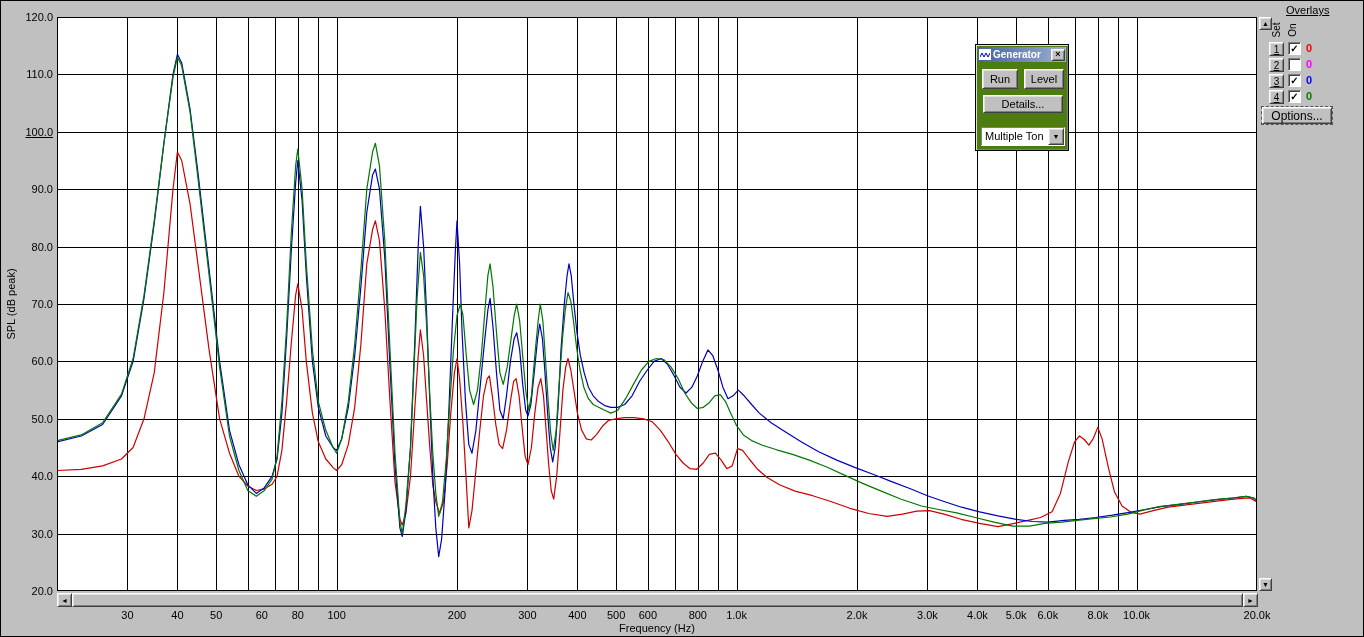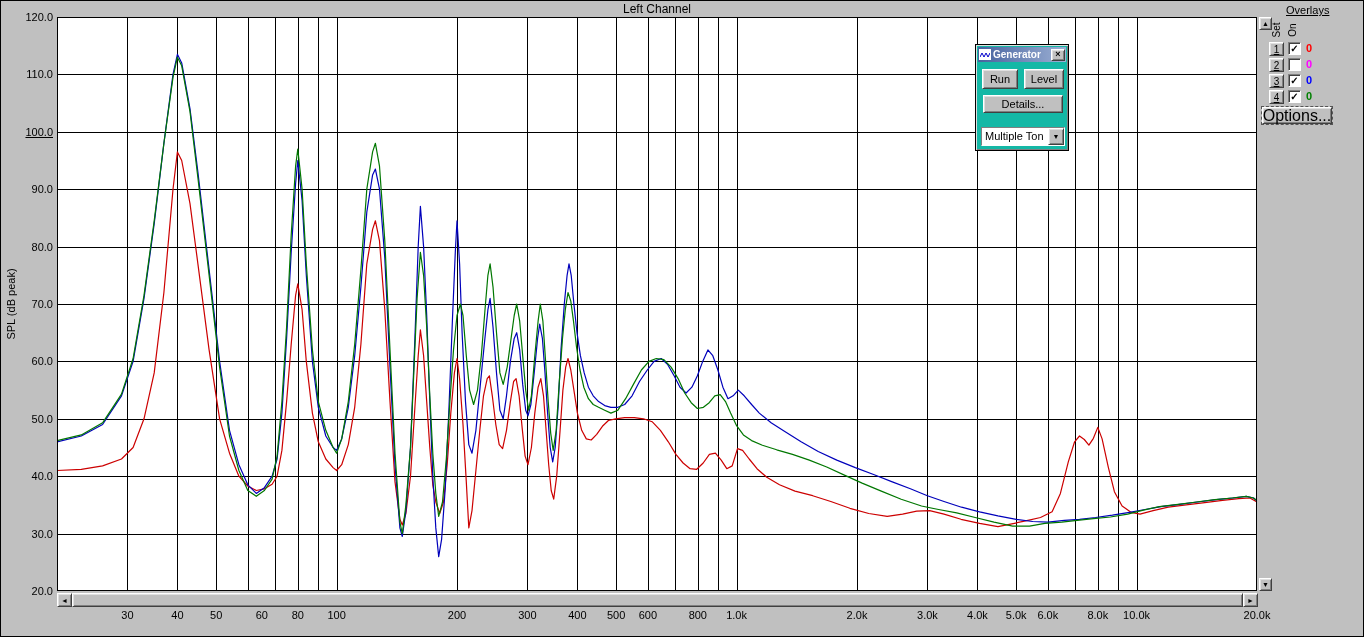--- a/index.html
+++ b/index.html
@@ -27,21 +27,21 @@
             font-size:7px; line-height:7px; color:#000; }
   .hscroll { position:absolute; left:57px; top:593px; width:1201px; height:14px; }
   .hscroll .left  { left:0; top:0; width:15px; height:14px; }
   .hscroll .right { right:0; top:0; width:15px; height:14px; }
   .hthumb { position:absolute; left:15px; right:15px; top:0; height:14px; }
   .vup   { left:1259px; top:17px;  width:13px; height:13px; }
   .vdown { left:1259px; top:578px; width:13px; height:13px; }
 
   
   .dialog { position:absolute; left:975px; top:44px; width:94px; height:107px;
-            background:#14b8a6; border:1px solid #000;
+            background:#4d7c0f; border:1px solid #000;
             box-shadow: inset 1px 1px 0 #dfdfdf, inset -1px -1px 0 #808080; }
   .titlebar { position:absolute; left:2px; top:2px; right:2px; height:15px;
               display:flex; align-items:center; padding:0 1px;
               background:linear-gradient(90deg,#46629e,#9cb0d4); }
   .wave-icon { width:12px; height:11px; background:#fff; margin-right:2px; flex:0 0 auto;
                display:flex; align-items:center; justify-content:center; }
   .titlebar-text { flex:1; color:#fff; font-size:10px; font-weight:bold; white-space:nowrap; overflow:hidden; }
   .close-btn { width:14px; height:12px; flex:0 0 auto; display:flex; align-items:center; justify-content:center;
                font-size:9px; line-height:9px; font-weight:bold; }
   .dlg-btn { position:absolute; display:flex; align-items:center; justify-content:center; font-size:11px; cursor:default; }
@@ -57,28 +57,27 @@
   .vlabel { position:absolute; width:30px; height:12px; line-height:12px; text-align:center;
             font-size:10px; transform:rotate(-90deg); }
   .vlabel.set { left:1262px; top:24px; }
   .vlabel.on  { left:1278px; top:24px; }
   .ov-num-btn { position:absolute; left:1269px; width:15px; height:14px; display:flex; align-items:center;
                 justify-content:center; font-size:10px; text-decoration:underline; }
   .ov-check { position:absolute; left:1288px; width:13px; height:13px; font-size:10px; line-height:11px;
               text-align:center; font-weight:bold; }
   .ov-val { position:absolute; left:1306px; font-size:11px; font-weight:bold; }
   .options-btn { position:absolute; left:1262px; top:107px; width:70px; height:17px; display:flex;
-                 align-items:center; justify-content:center; font-size:16px; outline:1px dashed #555; }
+                 align-items:center; justify-content:center; font-size:12px; outline:1px dashed #555; }
 </style>
 </head>
 <body>
 
 <div id="screen">
 
-  <div class="chart-title">Left Channel</div>
   <div class="ylabel">SPL (dB peak)</div>
 
   <div id="plot">
     <svg id="plot-svg" width="1200" height="574" viewBox="0 0 1200 574" preserveAspectRatio="none">
         <g shape-rendering="crispEdges" stroke="#000" stroke-width="1">
           <line x1="70.5" y1="0" x2="70.5" y2="574"></line>
           <line x1="120.5" y1="0" x2="120.5" y2="574"></line>
           <line x1="159.5" y1="0" x2="159.5" y2="574"></line>
           <line x1="191.5" y1="0" x2="191.5" y2="574"></line>
           <line x1="218.5" y1="0" x2="218.5" y2="574"></line>
@@ -130,20 +129,21 @@
   <div class="hscroll">
     <div class="sb-btn bevel-out left">
       <span>◄</span>
     </div>
     <div class="hthumb bevel-out"></div>
     <div class="sb-btn bevel-out right">
       <span>►</span>
     </div>
   </div>
 
+  <div class="xlabel">Frequency (Hz)</div>
 
   <div class="dialog">
     <div class="titlebar">
       <span class="wave-icon">
         <svg width="10" height="8" viewBox="0 0 10 8">
             <polyline points="0,6 2,2 4,6 6,2 8,6 10,2" fill="none" stroke="#0000cc" stroke-width="1"></polyline>
           </svg>
       </span>
       <span class="titlebar-text">Generator</span>
       <span class="close-btn bevel-out">

